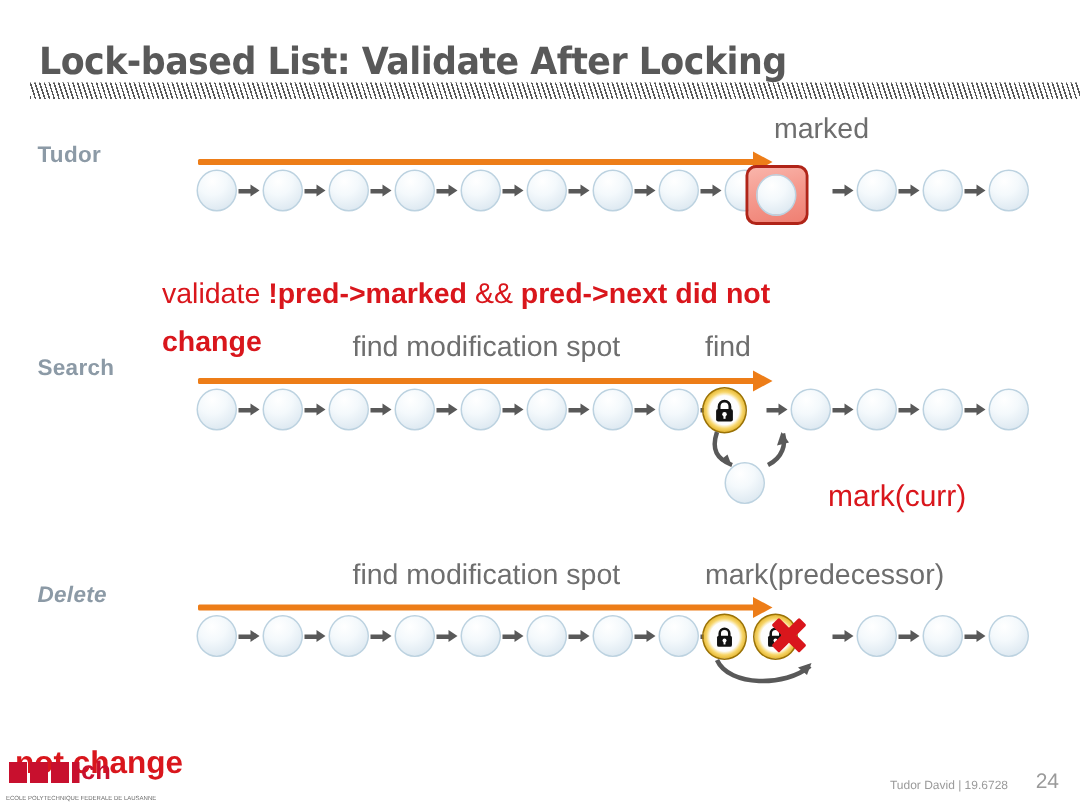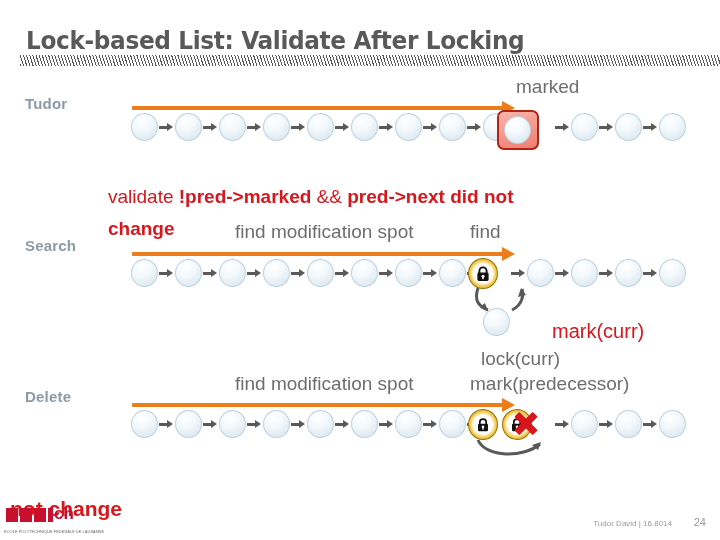--- a/index.html
+++ b/index.html
@@ -83,21 +83,21 @@
 
   
   .cap{position:absolute;color:#6e6e6e;white-space:nowrap;font-size:19px;}
   .redtxt{position:absolute;color:#D9161C;white-space:nowrap;}
 
   
   .footer-txt{
     position:absolute;right:48px;bottom:12px;font-size:8px;color:#9a9a9a;white-space:nowrap;
   }
   .footer-num{
-    position:absolute;right:14px;bottom:12px;font-size:11px;color:#9a9a9a;
+    position:absolute;right:14px;bottom:12px;font-size:14px;color:#9a9a9a;
   }
   .logo{position:absolute;left:4px;bottom:6px;width:74px;height:34px;}
   .logo .blk{position:absolute;background:#c8102e;}
   .logo .sub{
     position:absolute;left:0;bottom:0;font-size:4px;color:#6b6b6b;line-height:5px;white-space:nowrap;
   }
   svg.curve{position:absolute;overflow:visible;}
 </style>
 </head>
 <body>
@@ -268,24 +268,23 @@
   </div>
 
   <div class="node" style="left:483px;top:308px;"></div>
   <svg class="curve" style="left:0;top:0;width:720px;height:540px;">
     <path d="M478,288 C474,300 478,306 488,310" fill="none" stroke="#595959" stroke-width="3"></path>
     <polygon points="488,311 480,307 485,303" fill="#595959"></polygon>
     <path d="M512,310 C522,305 524,296 522,289" fill="none" stroke="#595959" stroke-width="3"></path>
     <polygon points="521,288 518,297 526,295" fill="#595959"></polygon>
   </svg>
 
-  <div class="rowlabel" style="left:25px;top:388px;">Delete</div>
+  <div class="rowlabel" style="left:25px;top:388px;font-style:italic;">Delete</div>
 
   <div class="redtxt" style="left:552px;top:320px;font-size:20px;">mark(curr)</div>
-  <div class="cap" style="left:481px;top:348px;">lock(curr)</div>
   <div class="cap" style="left:235px;top:373px;">find modification spot</div>
   <div class="cap" style="left:470px;top:373px;">mark(predecessor)</div>
 
   <div class="oarrow" style="left:132px;top:398px;width:383px;">
     <div class="shaft" style="width:372px;"></div>
     <div class="head" style="left:370px;"></div>
   </div>
 
   <div class="chain" id="chain-delete" style="left:131px;top:410px;width:585px;height:32px;">
       <div class="node" style="left: 0px; top: 0px;"></div>
@@ -379,16 +378,16 @@
 
   <div class="logo">
     <div class="blk" style="left:2px;top:8px;width:12px;height:14px;"></div>
     <div class="blk" style="left:16px;top:8px;width:12px;height:14px;"></div>
     <div class="blk" style="left:30px;top:8px;width:12px;height:14px;"></div>
     <div class="blk" style="left:44px;top:8px;width:5px;height:14px;"></div>
     <div style="position:absolute;left:50px;top:5px;font-size:17px;font-weight:bold;color:#c8102e;line-height:17px;">ch</div>
     <div class="sub">ECOLE POLYTECHNIQUE FEDERALE DE LAUSANNE</div>
   </div>
 
-  <div class="footer-txt">Tudor David | 16.8014</div>
+  <div class="footer-txt">Tudor David | 19.6728</div>
   <div class="footer-num">24</div>
 
 </div>
 
 </body></html>

